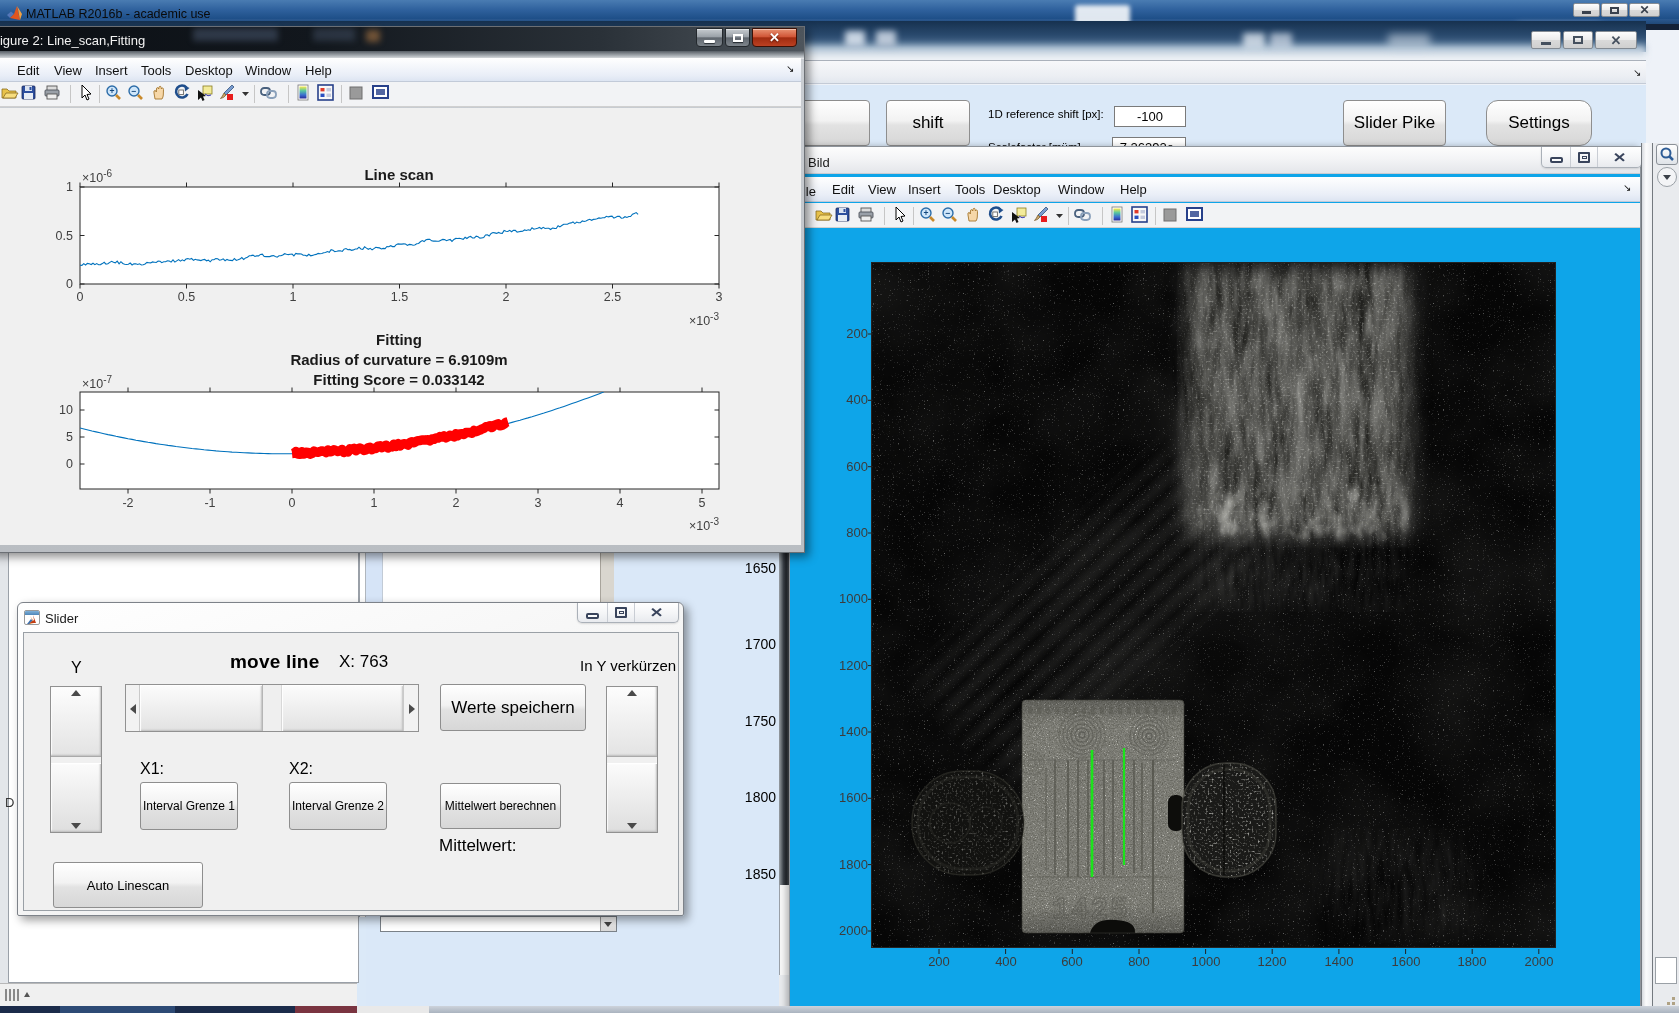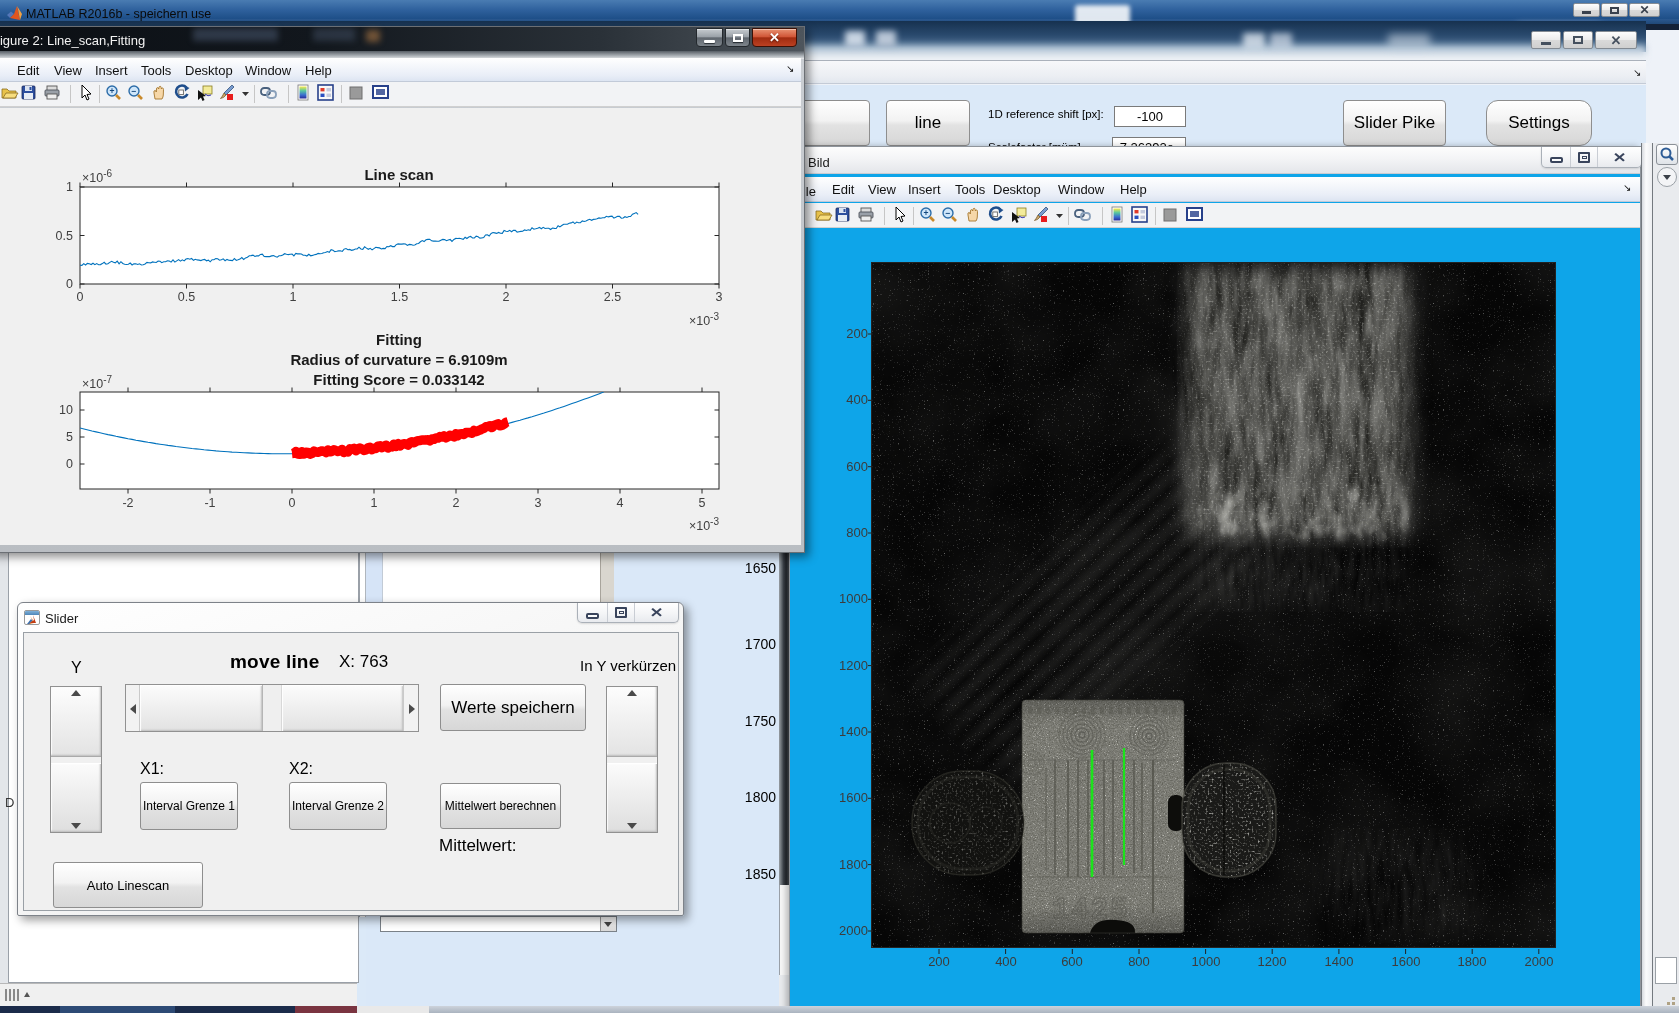--- a/index.html
+++ b/index.html
@@ -28,21 +28,21 @@
 <body>
 
 <div class="abs" id="mainbar" style="left:0;top:0;width:1679px;height:28px;background:linear-gradient(180deg,#4a7cb2 0%,#2f619d 35%,#1f5089 65%,#1a4678 100%);"></div>
 <div class="abs" style="left:0;top:19px;width:1679px;height:9px;background:linear-gradient(180deg,#2a5890 0%,#1a3d66 100%);"></div>
 
 <svg class="abs" style="left:6px;top:4px" width="18" height="18" viewBox="0 0 18 18">
   <polygon points="1,11 5,7.5 8,10 4,14" fill="#5577b8"></polygon>
   <polygon points="8,10 11,2 14,16 4,14" fill="#e0551e"></polygon>
   <polygon points="11,2 12,5 14,16 16,10" fill="#f2a243"></polygon>
 </svg>
-<div class="abs" style="left:26px;top:7px;font-size:12.5px;color:#0a0a0a;">MATLAB R2016b - speichern use</div>
+<div class="abs" style="left:26px;top:7px;font-size:12.5px;color:#0a0a0a;">MATLAB R2016b - academic use</div>
 
 <div class="abs wbtn" style="left:1573px;top:3px;width:27px;height:14px;">
     <div style="width:9px;height:3px;background:#39414d;margin-top:5px"></div>
   </div>
 <div class="abs wbtn" style="left:1601px;top:3px;width:27px;height:14px;">
     <div style="width:9px;height:7px;border:2px solid #39414d"></div>
   </div>
 <div class="abs wbtn" style="left:1629px;top:3px;width:31px;height:14px;font-size:12px;font-weight:bold;color:#39414d">✕</div>
 
 <div class="abs" style="left:1075px;top:5px;width:55px;height:20px;background:#f5f8fb;border-radius:3px;filter:blur(2px);opacity:.9"></div>
@@ -67,21 +67,21 @@
       <div style="width:10px;height:8px;border:2px solid #45505e"></div>
     </div>
   <div class="abs wbtn" style="left:1595px;top:10px;width:42px;height:18px;font-size:13px;font-weight:bold;color:#45505e">✕</div>
 
   <div class="abs" style="left:0;top:39px;width:1646px;height:24px;background:linear-gradient(180deg,#f7f8fa 0%,#ebeef3 70%,#e2e7ee 100%);border-top:1px solid #aab1bb;border-bottom:1px solid #c4cbd6;"></div>
   <div class="abs" style="left:1633px;top:46px;width:10px;height:10px;font-size:10px;color:#222">↘</div>
 
   <div class="abs" style="left:0;top:64px;width:1646px;height:928px;background:#dbe9f8;"></div>
 
   <div class="abs btn3d" style="left:760px;top:79px;width:110px;height:46px;border-radius:4px;"></div>
-  <div class="abs btn3d" style="left:886px;top:79px;width:84px;height:46px;border-radius:4px;font-size:17px;">line</div>
+  <div class="abs btn3d" style="left:886px;top:79px;width:84px;height:46px;border-radius:4px;font-size:17px;">shift</div>
   <div class="abs" style="left:988px;top:87px;font-size:11.5px;color:#000;">1D reference shift [px]:</div>
   <div class="abs" style="left:1114px;top:85px;width:72px;height:21px;background:#fff;border:1px solid #7a7a7a;text-align:center;font-size:13px;line-height:19px;">-100</div>
   <div class="abs" style="left:988px;top:120px;font-size:11.5px;color:#000;">Scalefactor [müm]</div>
   <div class="abs" style="left:1112px;top:116px;width:74px;height:22px;background:#fff;border:1px solid #7a7a7a;text-align:center;font-size:13px;line-height:20px;">7.26392e-06</div>
   <div class="abs btn3d" style="left:1343px;top:79px;width:103px;height:46px;border-radius:4px;font-size:17px;">Slider Pike</div>
   <div class="abs btn3d" style="left:1486px;top:79px;width:106px;height:46px;border-radius:12px;font-size:17px;">Settings</div>
 
   <div class="abs" style="left:0;top:525px;width:8px;height:462px;background:#e3e6ea;"></div>
   <div class="abs" style="left:8px;top:525px;width:351px;height:437px;background:#ffffff;border:1px solid #9aa0a8;"></div>
   <div class="abs" style="left:359px;top:525px;width:7px;height:371px;background:#fff;border-left:1px solid #9aa0a8;border-right:1px solid #b0b6bd;"></div>

